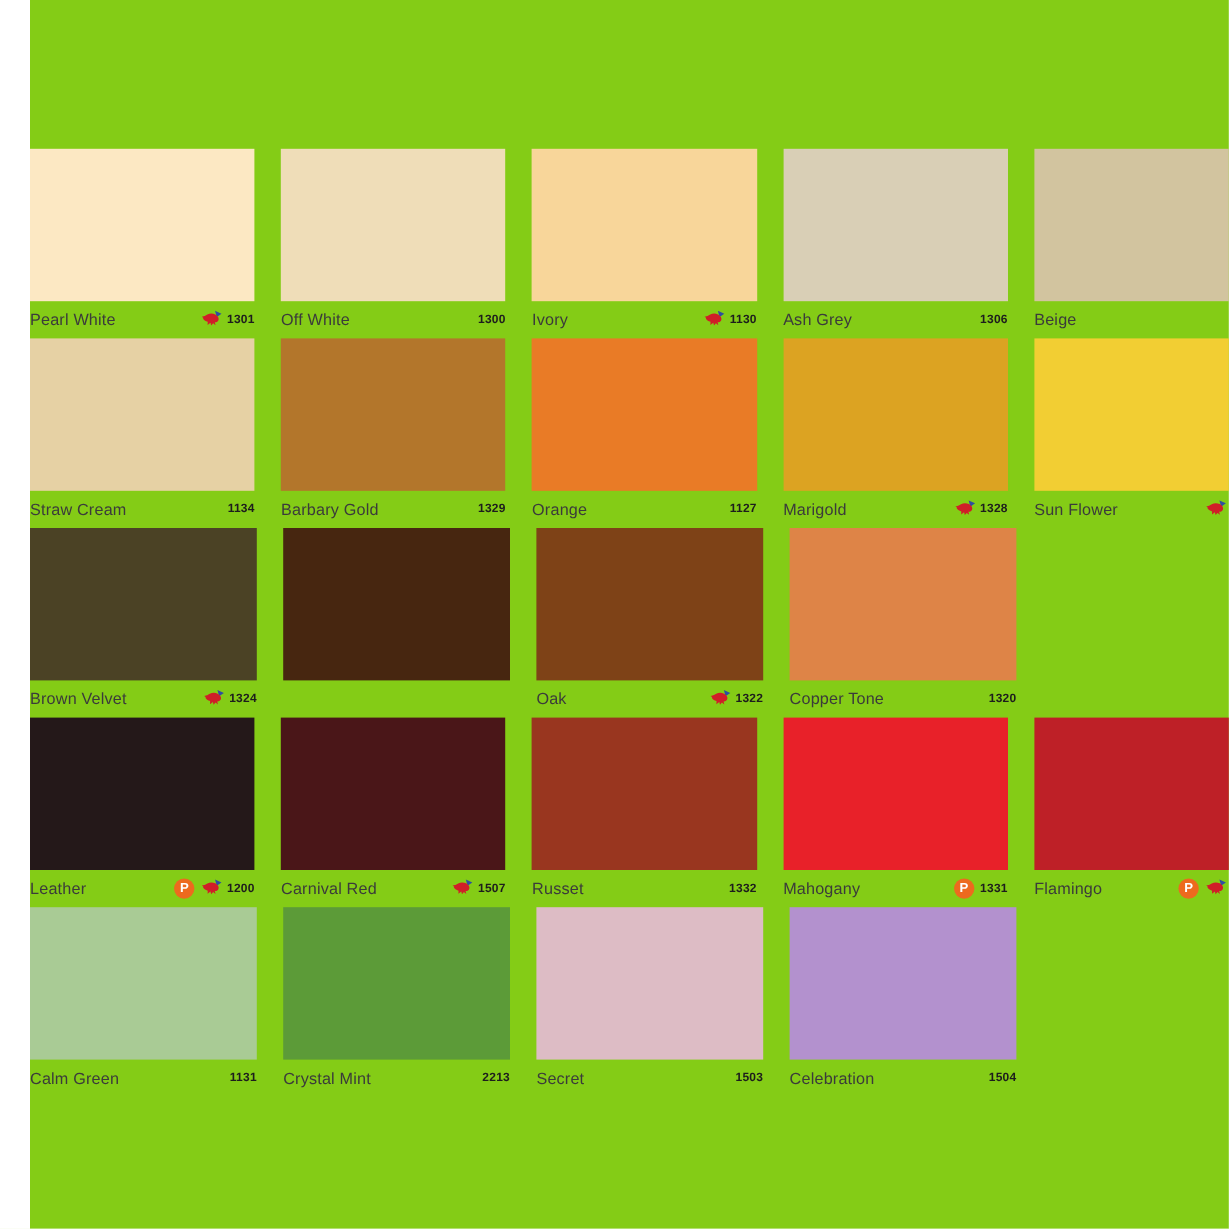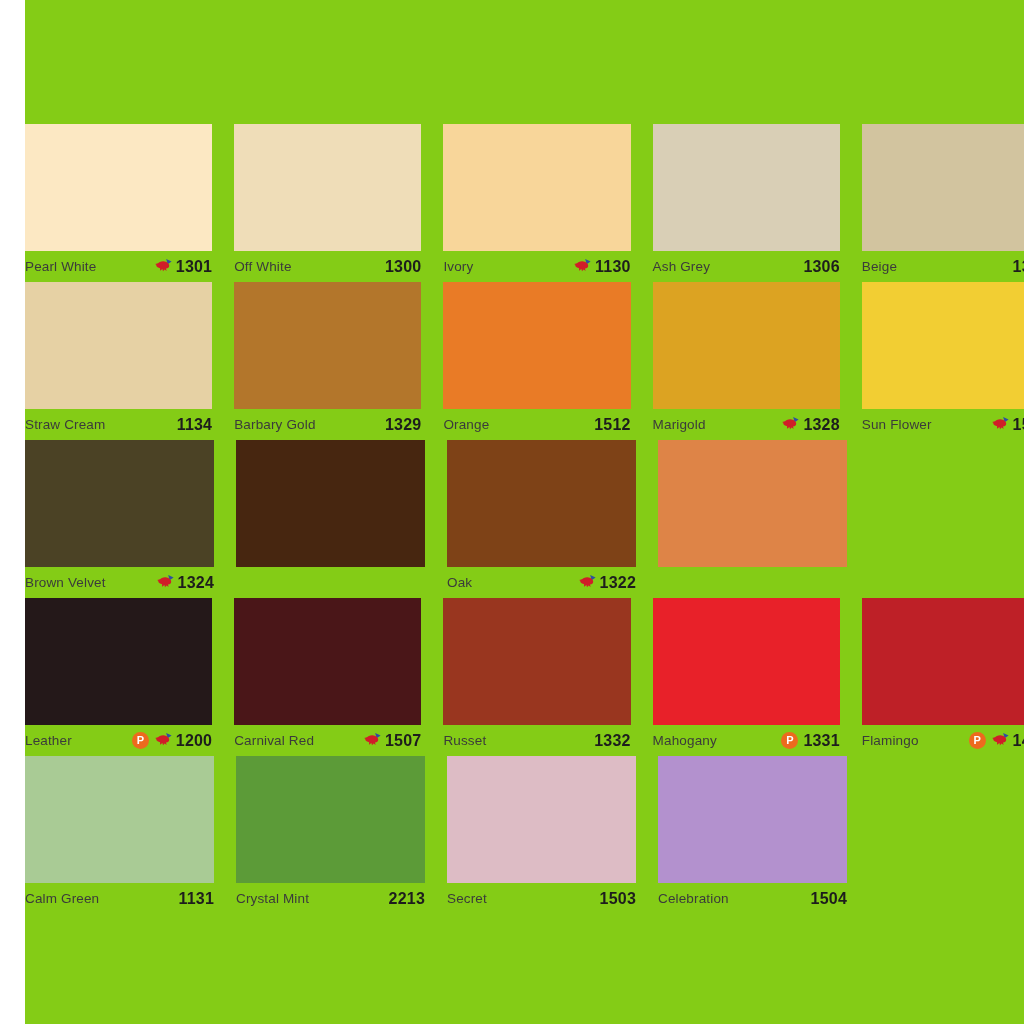--- a/index.html
+++ b/index.html
@@ -78,21 +78,21 @@
   }
 
   .caption-right {
     display: flex;
     flex-direction: row;
     align-items: center;
     column-gap: 3px;
   }
 
   .swatch-code {
-    font-size: 16px;
+    font-size: 10px;
     font-weight: bold;
     color: #1d1d1d;
     letter-spacing: 0.2px;
     line-height: 1;
     white-space: nowrap;
   }
 
   
   .badge-p {
     width: 17px;
@@ -208,21 +208,21 @@
             <div class="caption-right">
               <div class="swatch-code">1329</div>
             </div>
           </div>
         </div>
         <div class="swatch-cell">
           <div class="swatch-chip" style="background: rgb(233, 123, 38);"></div>
           <div class="swatch-caption">
             <div class="swatch-name">Orange</div>
             <div class="caption-right">
-              <div class="swatch-code">1512</div>
+              <div class="swatch-code">1127</div>
             </div>
           </div>
         </div>
         <div class="swatch-cell">
           <div class="swatch-chip" style="background: rgb(220, 163, 34);"></div>
           <div class="swatch-caption">
             <div class="swatch-name">Marigold</div>
             <div class="caption-right">
               <div class="badge-bird">
                 <svg viewBox="0 0 20 17" width="20" height="17" aria-hidden="true">
@@ -283,20 +283,26 @@
                   <path d="M3.0 6.4 C5.4 3.3 9.4 2.6 12.4 4.1 C14.6 5.2 15.6 7.0 15.1 8.6 C14.7 9.9 13.4 10.6 12.0 10.5 L12.6 13.0 L10.6 11.4 L9.0 13.2 L8.4 10.9 L6.0 12.8 L6.1 10.2 C4.2 9.8 2.6 8.6 2.2 7.4 Z" fill="#D01E28"></path>
                   <path d="M1.2 6.0 L4.2 5.2 L3.6 7.8 Z" fill="#D01E28"></path>
                 </svg>
               </div>
               <div class="swatch-code">1322</div>
             </div>
           </div>
         </div>
         <div class="swatch-cell">
           <div class="swatch-chip" style="background: rgb(222, 132, 71);"></div>
+          <div class="swatch-caption">
+            <div class="swatch-name">Copper Tone</div>
+            <div class="caption-right">
+              <div class="swatch-code">1320</div>
+            </div>
+          </div>
         </div>
       </div>
       <div class="swatch-row">
         <div class="swatch-cell">
           <div class="swatch-chip" style="background: rgb(36, 24, 25);"></div>
           <div class="swatch-caption">
             <div class="swatch-name">Leather</div>
             <div class="caption-right">
               <div class="badge-p">
                 <span>P</span>

